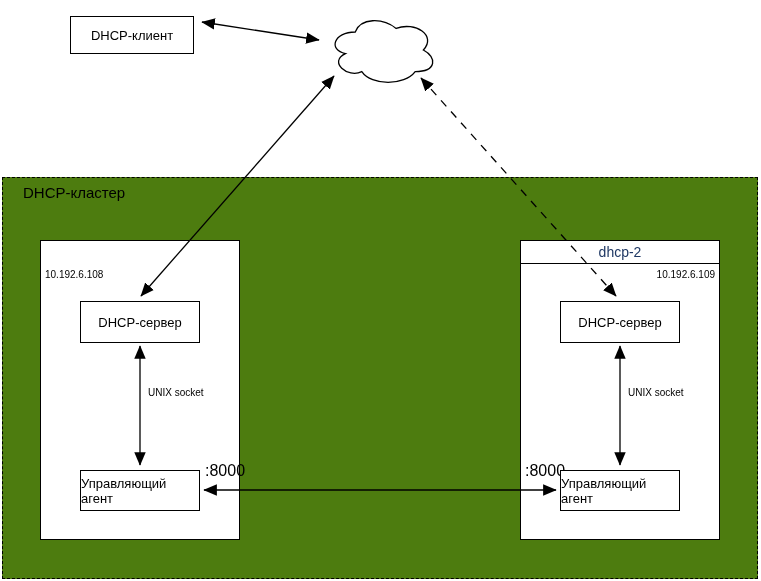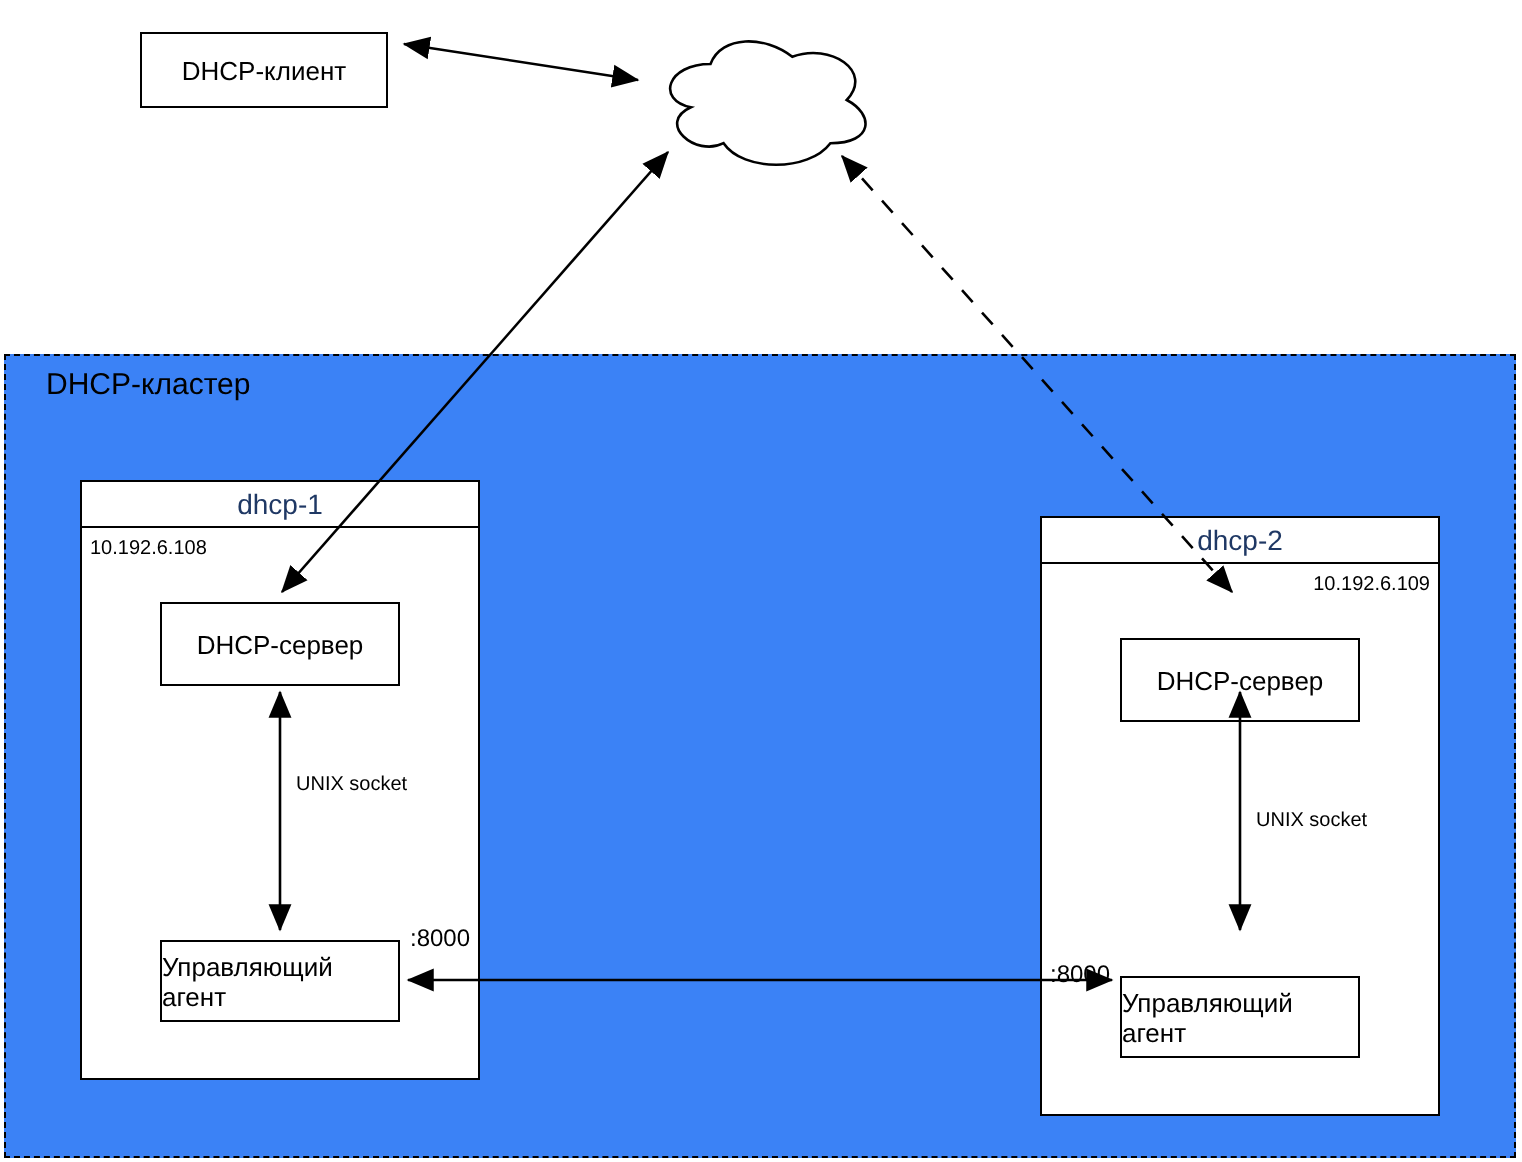--- a/index.html
+++ b/index.html
@@ -44,40 +44,40 @@
     z-index: 2;
     margin-top: 12px;
   }
 
   
   .cluster {
     position: absolute;
     left: 2px; top: 177px;
     width: 754px; height: 400px;
     border: 1px dashed #000000;
-    background: #3b82f6;
+    background: #4d7c0f;
     z-index: 1;
   }
   .cluster-label {
     position: absolute;
     left: 20px; top: 6px;
     font-size: 15px;
   }
 
   
   .node {
     position: absolute;
     top: 62px;
     width: 200px; height: 300px;
     border: 1px solid #000000;
     background: #ffffff;
     box-sizing: border-box;
   }
   .node.n1 { left: 37px; }
-  .node.n2 { left: 517px; margin-top: 18px; }
+  .node.n2 { left: 517px; }
   .node-title {
     position: absolute;
     left: 0; top: 0;
     width: 100%; height: 23px;
     line-height: 23px;
     text-align: center;
     border-bottom: 1px solid #000000;
     font-size: 14px;
     color: var(--title-color, #1f3864);
     box-sizing: border-box;
@@ -107,40 +107,39 @@
   .socket-label {
     position: absolute;
     left: 107px; top: 146px;
     font-size: 10px;
     white-space: nowrap;
     background: #ffffff;
   }
   .port-label {
     position: absolute;
     top: 221px;
-    font-size: 12px;
+    font-size: 16px;
     white-space: nowrap;
   }
   .node.n1 .port-label { left: 164px; }
   .node.n2 .port-label { left: 4px; }
 </style>
 </head>
 <body>
 
 <div class="canvas">
 
   <div class="client-box">
     <span>DHCP-клиент</span>
   </div>
 
   <div class="cluster">
     <div class="cluster-label">DHCP-кластер</div>
 
     <div class="node n1">
-      <div class="node-title">dhcp-1</div>
       <div class="node-ip">10.192.6.108</div>
       <div class="inner-box server-box">
         <span>DHCP-сервер</span>
       </div>
       <div class="socket-label">UNIX socket</div>
       <div class="inner-box agent-box">
         <span>Управляющий агент</span>
       </div>
       <div class="port-label">:8000</div>
     </div>

